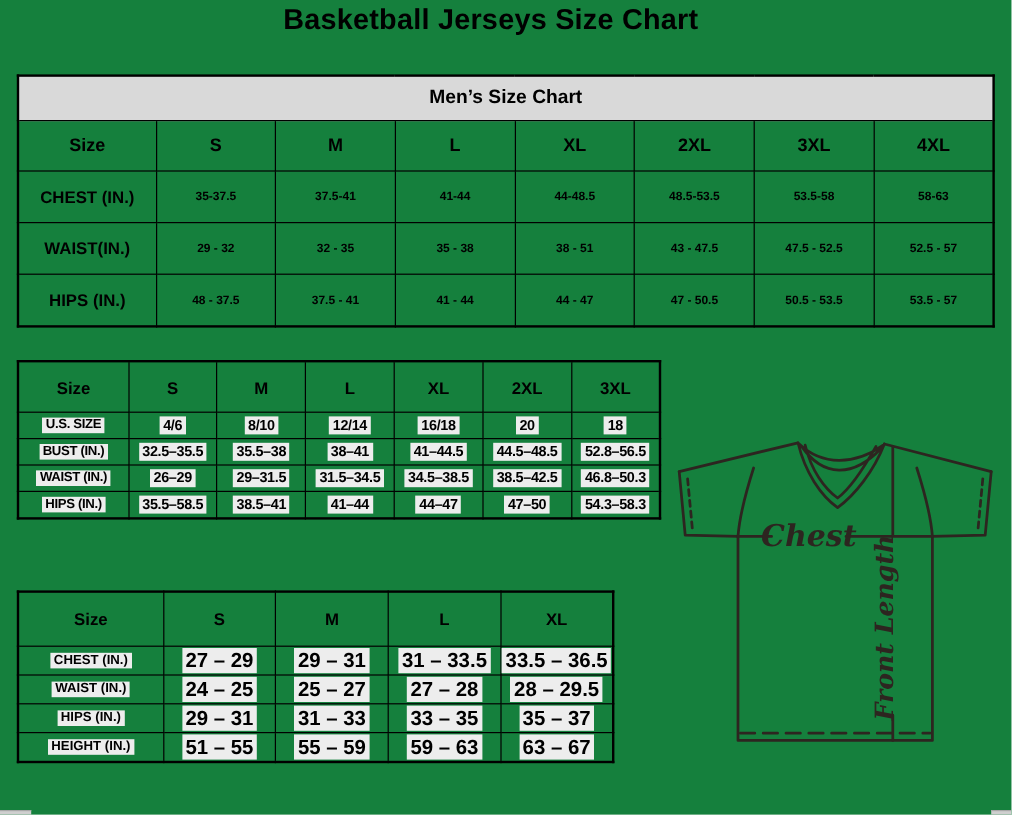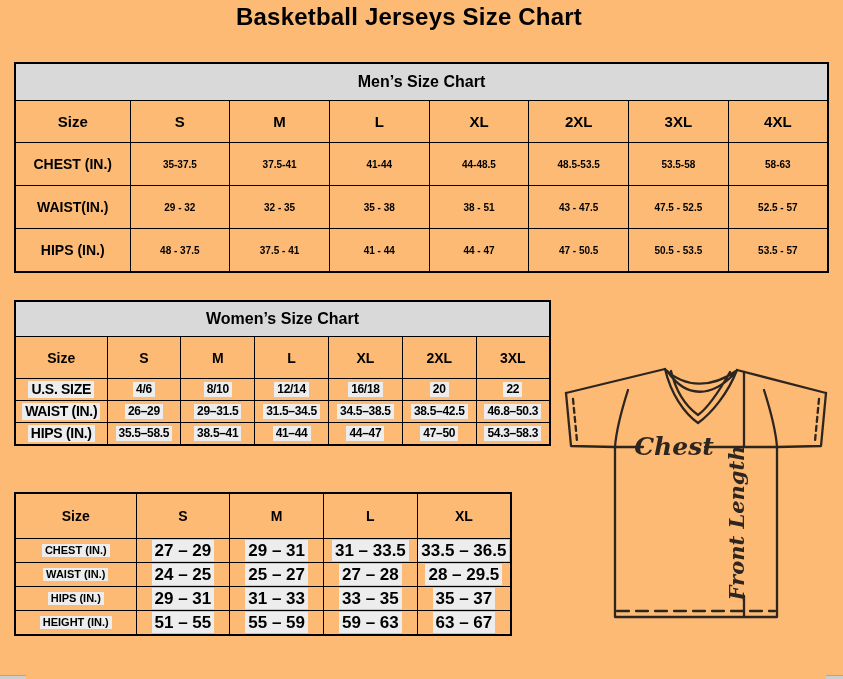--- a/index.html
+++ b/index.html
@@ -1,17 +1,17 @@
 <!DOCTYPE html>
 <html><head>
 <meta charset="utf-8">
 <style>
   html,body{margin:0;padding:0;background:#ffffff;}
   .page{
-    position:relative;width:843px;height:679px;background:#fdba74;overflow:hidden;
+    position:relative;width:843px;height:679px;background:#15803d;overflow:hidden;
     font-family:"Liberation Sans", sans-serif;color:#000;
   }
   .page-title{
     position:absolute;left:0;top:3px;width:818px;text-align:center;
     font-size:24px;font-weight:700;letter-spacing:0.2px;
   }
   .tbl-wrap{position:absolute;}
   #mens-table-wrap{left:14px;top:62px;width:815px;border-radius:19px;}
   #womens-table-wrap{left:14px;top:300px;width:537px;}
   #youth-table-wrap{left:14px;top:492px;width:498px;}
@@ -25,21 +25,21 @@
   #mens-table-wrap col.label-col{width:115px;}
   #mens-table-wrap .title-row td{height:36px;}
   #mens-table-wrap .header-row td{height:41px;font-size:15px;}
   #mens-table-wrap .data-row td{height:42px;font-size:10px;}
   #mens-table-wrap .data-row .label-cell{font-size:14px;}
   
   #womens-table-wrap col.label-col{width:92px;}
   #womens-table-wrap .title-row td{height:34px;}
   #womens-table-wrap .header-row td{height:41px;font-size:14px;}
   #womens-table-wrap .data-row td{height:21px;font-size:12px;letter-spacing:-0.3px;}
-  #womens-table-wrap .data-row .label-cell{font-size:14px;margin-left:36px;}
+  #womens-table-wrap .data-row .label-cell{font-size:11px;margin-left:36px;}
   
   #youth-table-wrap col.label-col{width:121px;}
   #youth-table-wrap .title-row td{height:35px;}
   #youth-table-wrap .header-row td{height:44px;font-size:14px;}
   #youth-table-wrap .data-row td{height:23px;font-size:17px;}
   #youth-table-wrap .data-row .label-cell{font-size:11px;}
   
   span.hl{background:#ededed;padding:0 3px;display:inline-block;line-height:1.25;}
   
   .jersey-svg{position:absolute;left:560px;top:366px;}
@@ -123,40 +123,46 @@
         <colgroup>
           <col class="label-col">
           <col>
           <col>
           <col>
           <col>
           <col>
           <col>
         </colgroup>
         <tbody>
-          <tr class="title-row">
-            <td colspan="7">Women’s Size Chart</td>
-          </tr>
           <tr class="header-row">
             <td class="label-cell">Size</td>
             <td>S</td>
             <td>M</td>
             <td>L</td>
             <td>XL</td>
             <td>2XL</td>
             <td>3XL</td>
           </tr>
           <tr class="data-row">
             <td class="label-cell"><span class="hl">U.S. SIZE</span></td>
             <td class="value-cell"><span class="hl">4/6</span></td>
             <td class="value-cell"><span class="hl">8/10</span></td>
             <td class="value-cell"><span class="hl">12/14</span></td>
             <td class="value-cell"><span class="hl">16/18</span></td>
             <td class="value-cell"><span class="hl">20</span></td>
-            <td class="value-cell"><span class="hl">22</span></td>
+            <td class="value-cell"><span class="hl">18</span></td>
+          </tr>
+          <tr class="data-row">
+            <td class="label-cell"><span class="hl">BUST (IN.)</span></td>
+            <td class="value-cell"><span class="hl">32.5–35.5</span></td>
+            <td class="value-cell"><span class="hl">35.5–38</span></td>
+            <td class="value-cell"><span class="hl">38–41</span></td>
+            <td class="value-cell"><span class="hl">41–44.5</span></td>
+            <td class="value-cell"><span class="hl">44.5–48.5</span></td>
+            <td class="value-cell"><span class="hl">52.8–56.5</span></td>
           </tr>
           <tr class="data-row">
             <td class="label-cell"><span class="hl">WAIST (IN.)</span></td>
             <td class="value-cell"><span class="hl">26–29</span></td>
             <td class="value-cell"><span class="hl">29–31.5</span></td>
             <td class="value-cell"><span class="hl">31.5–34.5</span></td>
             <td class="value-cell"><span class="hl">34.5–38.5</span></td>
             <td class="value-cell"><span class="hl">38.5–42.5</span></td>
             <td class="value-cell"><span class="hl">46.8–50.3</span></td>
           </tr>

